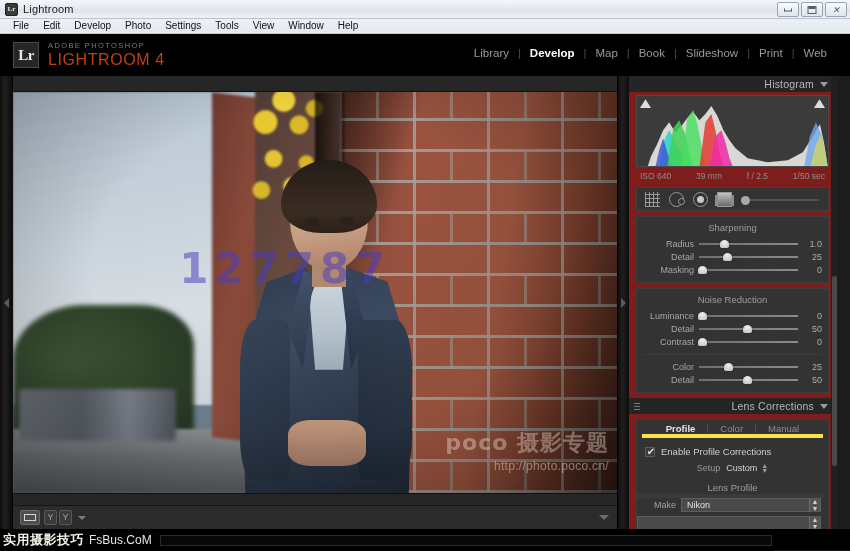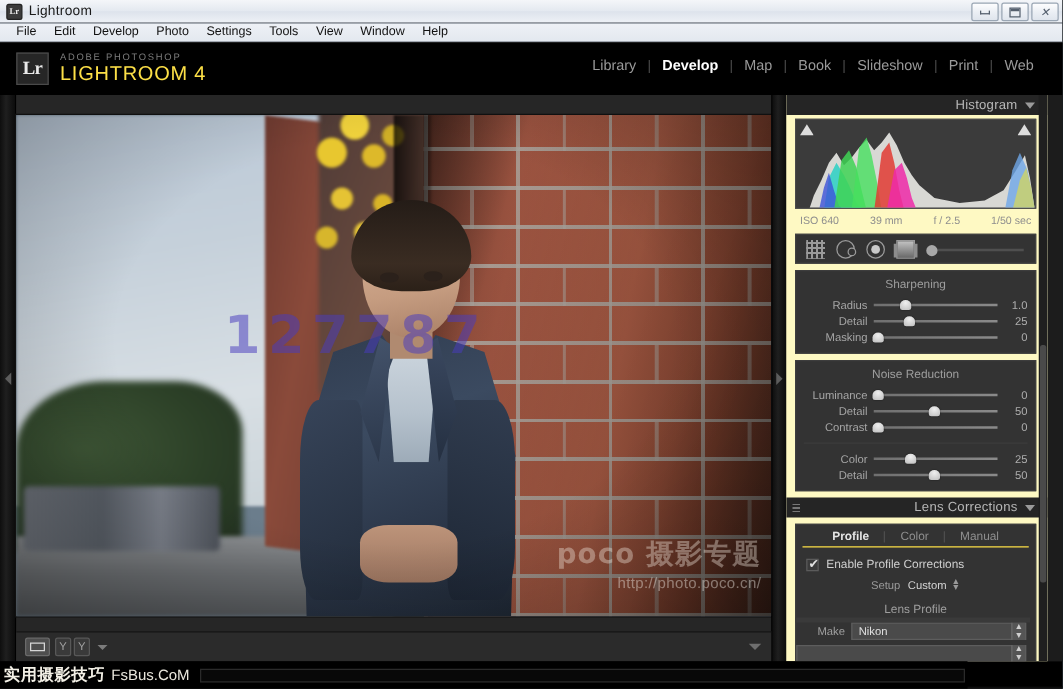--- a/index.html
+++ b/index.html
@@ -57,21 +57,21 @@
     display:flex; align-items:center;
   }
   .brand { display:flex; align-items:center; margin-left:13px; }
   .lr-logo {
     width:26px; height:26px; background:#262626; border:1px solid #4a4a4a;
     color:#e9e9e9; font-size:15px; font-weight:bold; text-align:center; line-height:24px;
     font-family:"Liberation Serif", serif; letter-spacing:-.5px;
   }
   .brand-txt { margin-left:9px; line-height:1; }
   .brand-sub { font-size:7.5px; color:#7d7d7d; letter-spacing:1.4px; display:block; margin-bottom:2px; }
-  .brand-main { font-size:16px; color:#fde047; letter-spacing:.6px; display:block; font-weight:300; }
+  .brand-main { font-size:16px; color:#c2410c; letter-spacing:.6px; display:block; font-weight:300; }
 
   .modules { position:absolute; right:14px; top:13px; display:flex; align-items:center; }
   .modules .mod { font-size:11.5px; color:#9a9a9a; padding:0 9px; cursor:pointer; }
   .modules .mod.active { color:#fff; font-weight:bold; }
   .modules .sep { color:#4c4c4c; font-size:11px; }
 
   
   .lr-body { position:relative; width:850px; height:453px; background:#1c1c1c; }
 
   .side-arrow {
@@ -254,21 +254,21 @@
   }
   .tb-caret { width:0;height:0;border-left:4px solid transparent;border-right:4px solid transparent;
               border-top:4px solid #7c7c7c; margin-left:3px; }
   .tb-arrow { margin-left:auto; margin-right:8px; width:0;height:0;
               border-left:5px solid transparent;border-right:5px solid transparent;
               border-top:5px solid #6e6e6e; }
 
   
   .rpanel {
     position:absolute; left:629px; top:0; width:209px; height:453px;
-    background:#fef9c3; overflow:hidden;
+    background:#7f1d1d; overflow:hidden;
   }
   .rp-scroll { position:absolute; right:0; top:0; width:7px; height:453px; background:#1f1f1f; }
   .rp-thumb { position:absolute; right:1px; top:200px; width:5px; height:190px; background:#4a4a4a; border-radius:2px; }
 
   .panel-head {
     height:16px; display:flex; align-items:center; justify-content:flex-end;
     padding-right:10px; background:#252525;
   }
   .panel-head .ph-title { font-size:10.5px; color:#b7b7b7; letter-spacing:.2px; }
   .panel-head .ph-caret { margin-left:6px; width:0;height:0;
@@ -328,21 +328,21 @@
   .srow .track .knob {
     position:absolute; top:3px; width:9px; height:8px; margin-left:-4px;
     background: radial-gradient(circle at 50% 30%, #efefef, #bdbdbd);
     border-radius: 50% 50% 22% 22%;
     box-shadow: 0 0 1px #000;
   }
   .srow .val { width:24px; text-align:right; font-size:9px; color:#adadad; flex:none; }
   .sect-div { height:1px; background:#3d3d3d; margin:6px 6px 5px; }
 
   .lc-tabs { display:flex; align-items:center; justify-content:center;
-             height:16px; gap:0; border-bottom:1px solid #fde047; margin:0 5px 5px; }
+             height:16px; gap:0; border-bottom:4px solid #fde047; margin:0 5px 5px; }
   .lc-tabs .t { font-size:9.5px; color:#8e8e8e; padding:0 12px; }
   .lc-tabs .t.active { color:#e6e6e6; font-weight:bold; }
   .lc-tabs .vsep { width:1px; height:9px; background:#4d4d4d; }
 
   .chk-row { display:flex; align-items:center; padding:3px 0 2px 8px; }
   .chk { width:10px; height:10px; background:#3b3b3b; border:1px solid #5b5b5b;
          position:relative; margin-right:6px; }
   .chk.on:after { content:"✔"; position:absolute; left:0; top:-2px; width:10px;
          font-size:10px; color:#e2e2e2; text-align:center; line-height:12px; }
   .chk-row .t { font-size:9.5px; color:#cfcfcf; }

